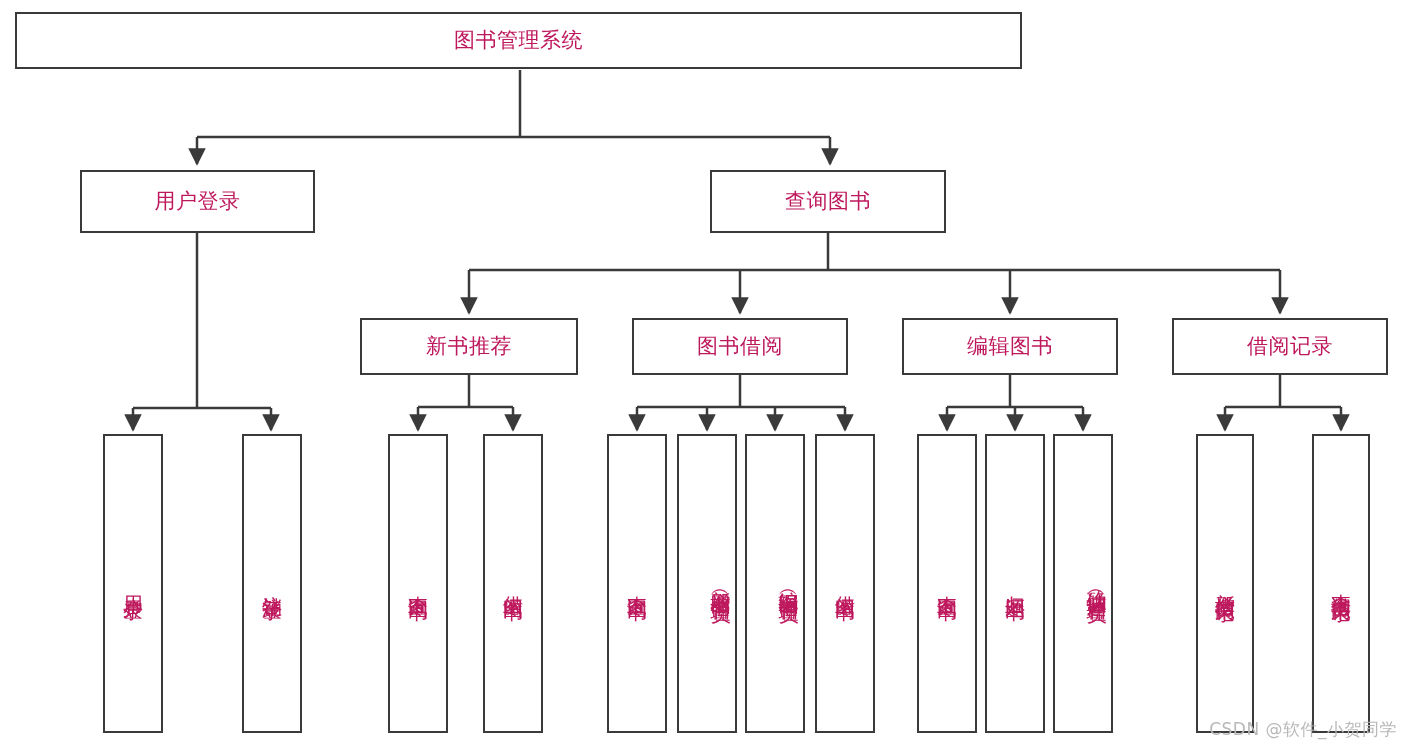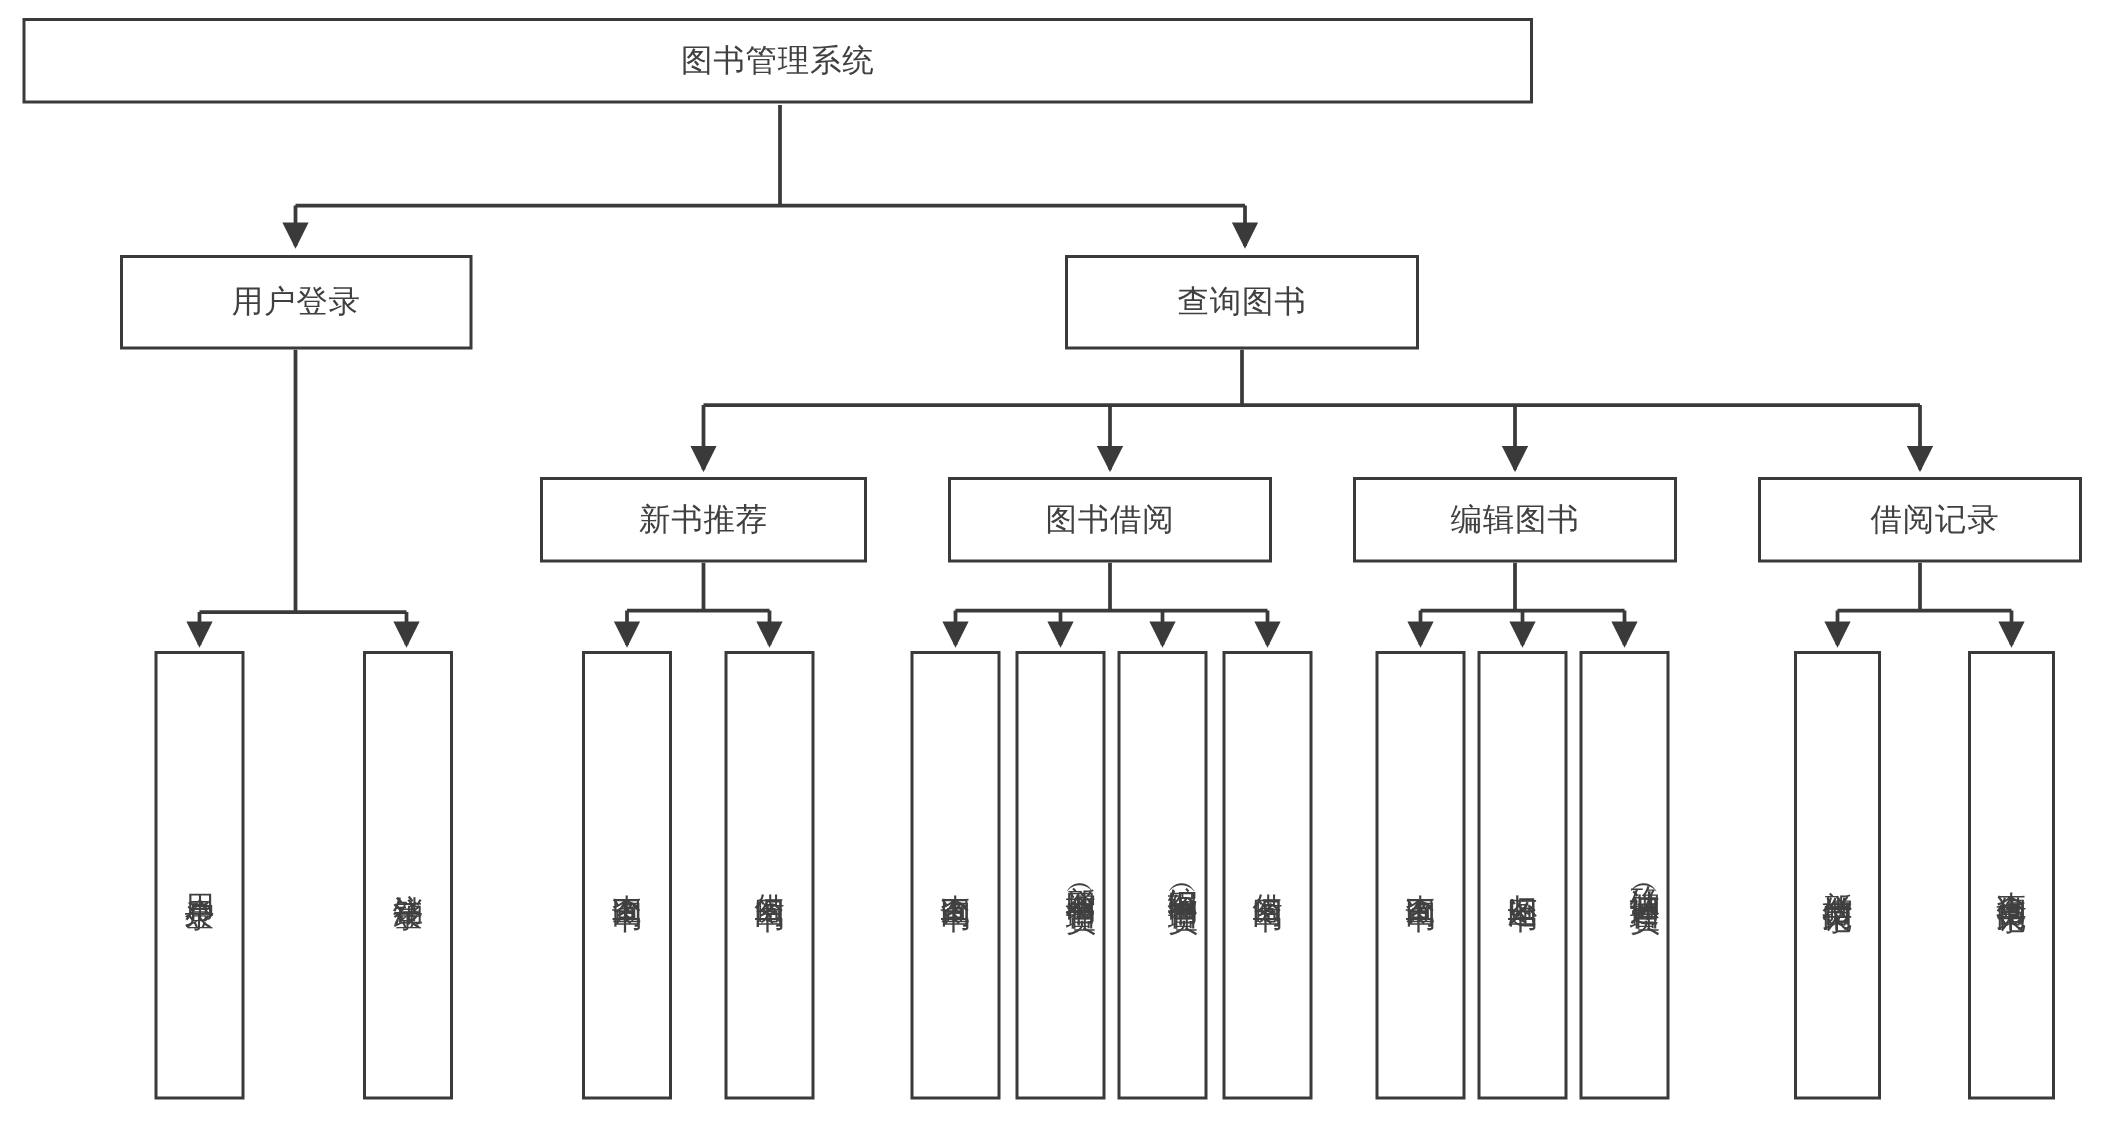--- a/index.html
+++ b/index.html
@@ -26,21 +26,21 @@
     pointer-events: none;
   }
   .node {
     position: absolute;
     box-sizing: border-box;
     border: 2px solid #3a3a3a;
     background: #ffffff;
     display: flex;
     align-items: center;
     justify-content: center;
-    color: #404040;
+    color: #be185d;
   }
   .node-h {
     font-size: 21px;
     letter-spacing: 0.5px;
     line-height: 1.2;
   }
   .node-v {
     writing-mode: vertical-rl;
     text-orientation: upright;
     font-size: 20px;
@@ -184,14 +184,15 @@
     <span class="vtext">确认归还（管理员）</span>
   </div>
 
   <div class="node node-v centered" style="left:1196px; top:434px; width:58px; height:299px;">
     <span class="vtext">新增借阅记录</span>
   </div>
   <div class="node node-v centered" style="left:1312px; top:434px; width:58px; height:299px;">
     <span class="vtext">查询借阅记录</span>
   </div>
 
+  <div id="watermark">CSDN @软件_小贺同学</div>
 
 </div>
 
 </body></html>

